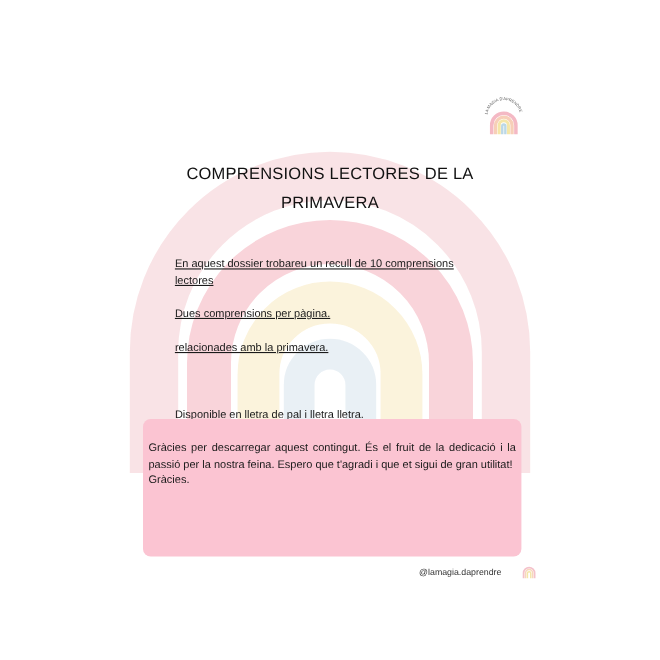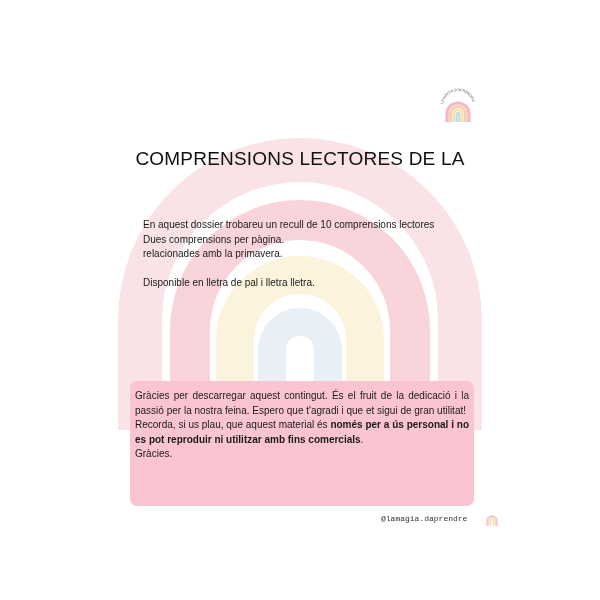--- a/index.html
+++ b/index.html
@@ -7,40 +7,40 @@
     width: 600px; height: 600px; position: relative; overflow: hidden;
     background: #ffffff;
     font-family: "Liberation Sans", "DejaVu Sans", sans-serif;
     color: #1a1a1a;
   }
   .page { position: absolute; left: 0; top: 0; width: 600px; height: 600px; }
   .rainbow-bg { position: absolute; left: 0; top: 0; width: 600px; height: 600px; }
   .logo { position: absolute; left: 437px; top: 86px; width: 42px; height: 38px; }
   .title {
     position: absolute; left: 100px; top: 146px; width: 400px;
-    text-align: center; font-size: 19px; line-height: 26px;
+    text-align: center; font-size: 15px; line-height: 26px;
     font-weight: normal; color: #111; letter-spacing: 0.2px; margin: 0;
   }
   .intro {
     position: absolute; left: 143px; top: 218px; width: 320px;
     font-size: 10px; line-height: 14.5px; color: #1a1a1a;
   }
-  .intro p { margin: 0; }
+  .intro p { margin: 16px; text-decoration: underline; }
   .intro .gap { height: 14.5px; }
   .notice {
     position: absolute; left: 130px; top: 381px; width: 344px; height: 125px;
     background: #fbc4d2; border-radius: 7px; box-sizing: border-box;
-    padding: 8px 5px 4px 5px; font-size: 10px; line-height: 14.6px;
+    padding: 20px 5px 4px 5px; font-size: 10px; line-height: 14.6px;
     text-align: justify; color: #1a1a1a;
   }
   .notice p { margin: 0; }
   .notice b { font-weight: bold; }
   .handle {
     position: absolute; left: 381px; top: 514px; font-size: 8px; color: #333;
-    display: flex; align-items: flex-start; gap: 18px; font-family: Liberation Mono, monospace;
+    display: flex; align-items: center; gap: 18px;
   }
   .handle svg { width: 14px; height: 12px; }
 </style>
 </head>
 <body>
 
 <div class="page">
 
   <svg class="rainbow-bg" viewBox="0 0 600 600">
     <g fill="none" stroke-linecap="butt" opacity="0.85">
@@ -61,33 +61,33 @@
     <g fill="none">
       <path d="M 10 36 L 10 28 A 11 11 0 0 1 32 28 L 32 36" stroke="#f4b9c4" stroke-width="3.2"></path>
       <path d="M 13.5 36 L 13.5 28 A 7.5 7.5 0 0 1 28.5 28 L 28.5 36" stroke="#f7cfb8" stroke-width="3"></path>
       <path d="M 16.8 36 L 16.8 28 A 4.2 4.2 0 0 1 25.2 28 L 25.2 36" stroke="#f5e6a8" stroke-width="2.8"></path>
       <path d="M 19.6 36 L 19.6 28.5 A 1.4 1.4 0 0 1 22.4 28.5 L 22.4 36" stroke="#bcd8e6" stroke-width="2.2"></path>
     </g>
   </svg>
 
   <h1 class="title">
     <span>COMPRENSIONS LECTORES DE LA</span><br>
+    <span>PRIMAVERA</span>
   </h1>
 
   <div class="intro">
     <p>En aquest dossier trobareu un recull de 10 comprensions lectores</p>
     <p>Dues comprensions per pàgina.</p>
     <p>relacionades amb la primavera.</p>
     <div class="gap"></div>
     <p>Disponible en lletra de pal i lletra lletra.</p>
   </div>
 
   <div class="notice">
     <p>Gràcies per descarregar aquest contingut. És el fruit de la dedicació i la passió per la nostra feina. Espero que t'agradi i que et sigui de gran utilitat!</p>
-    <p><span>Recorda, si us plau, que aquest material és </span><b>només per a ús personal i no es pot reproduir ni utilitzar amb fins comercials</b><span>.</span></p>
     <p>Gràcies.</p>
   </div>
 
   <div class="handle">
     <span>@lamagia.daprendre</span>
     <svg viewBox="0 0 14 12">
       <g fill="none">
         <path d="M 2 12 L 2 7 A 5 5 0 0 1 12 7 L 12 12" stroke="#f4c2cb" stroke-width="1.6"></path>
         <path d="M 3.8 12 L 3.8 7 A 3.2 3.2 0 0 1 10.2 7 L 10.2 12" stroke="#f7d7bd" stroke-width="1.4"></path>
         <path d="M 5.5 12 L 5.5 7.2 A 1.5 1.5 0 0 1 8.5 7.2 L 8.5 12" stroke="#f3e6a8" stroke-width="1.3"></path>

